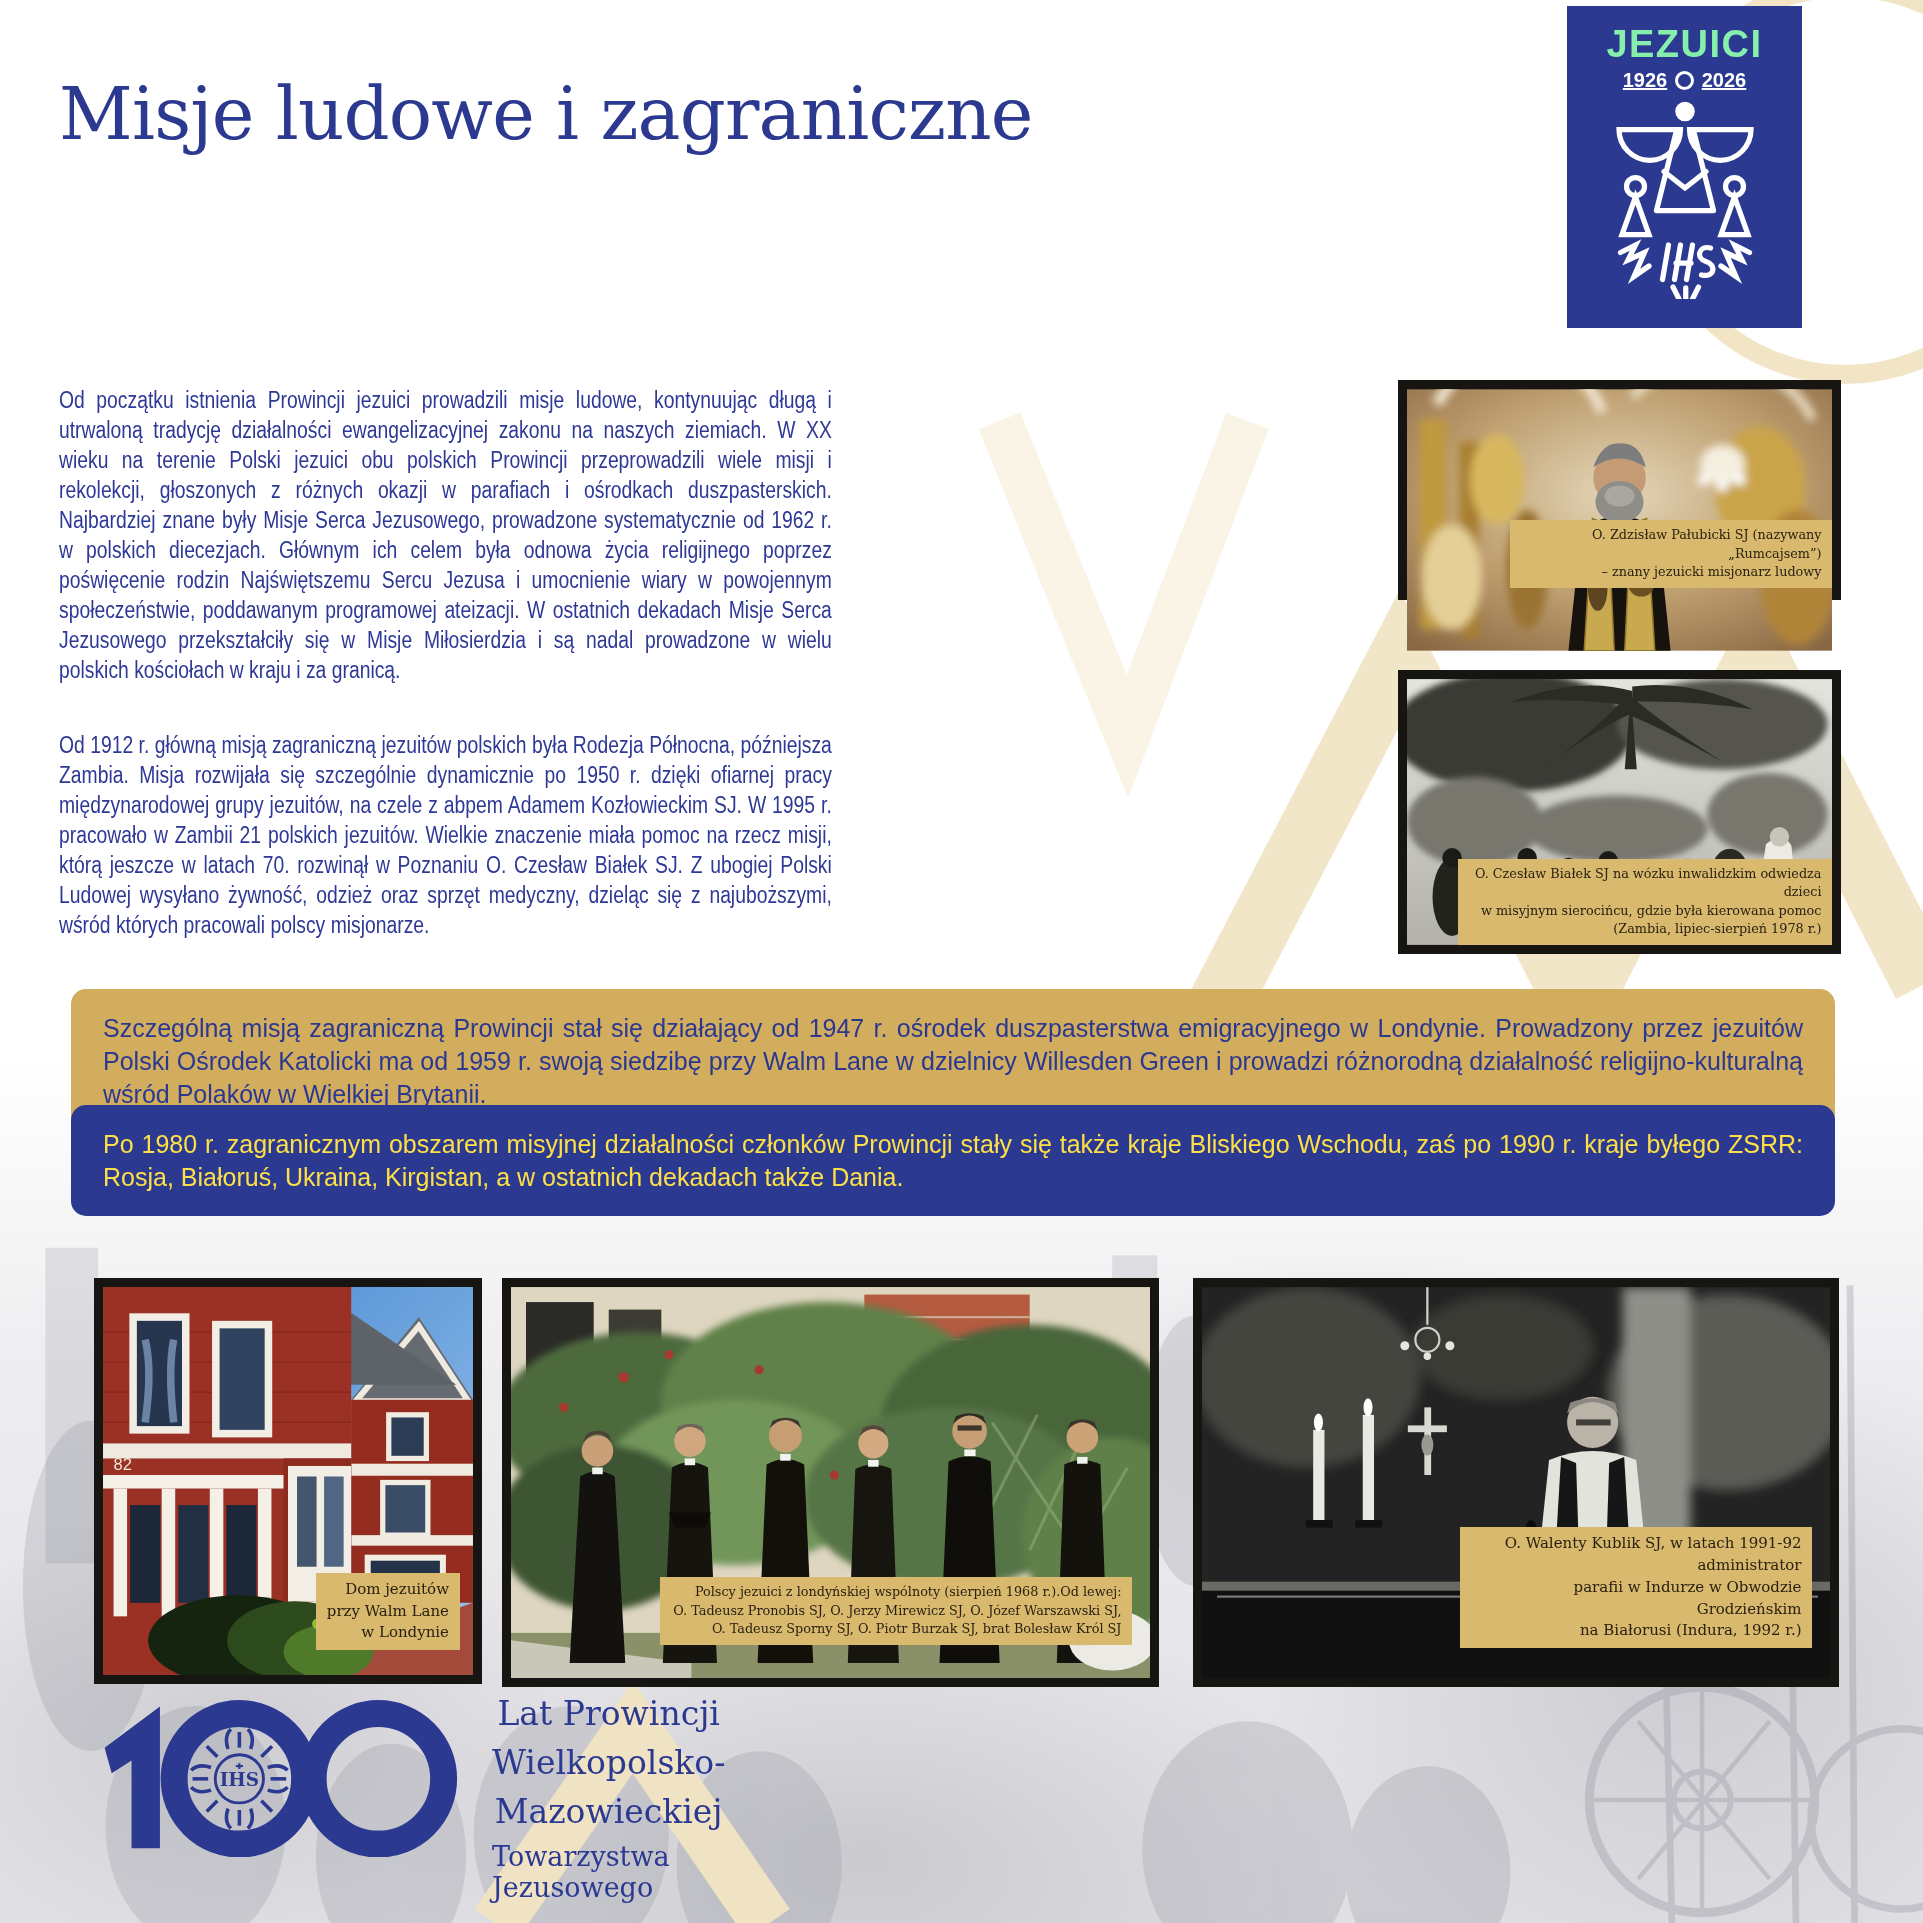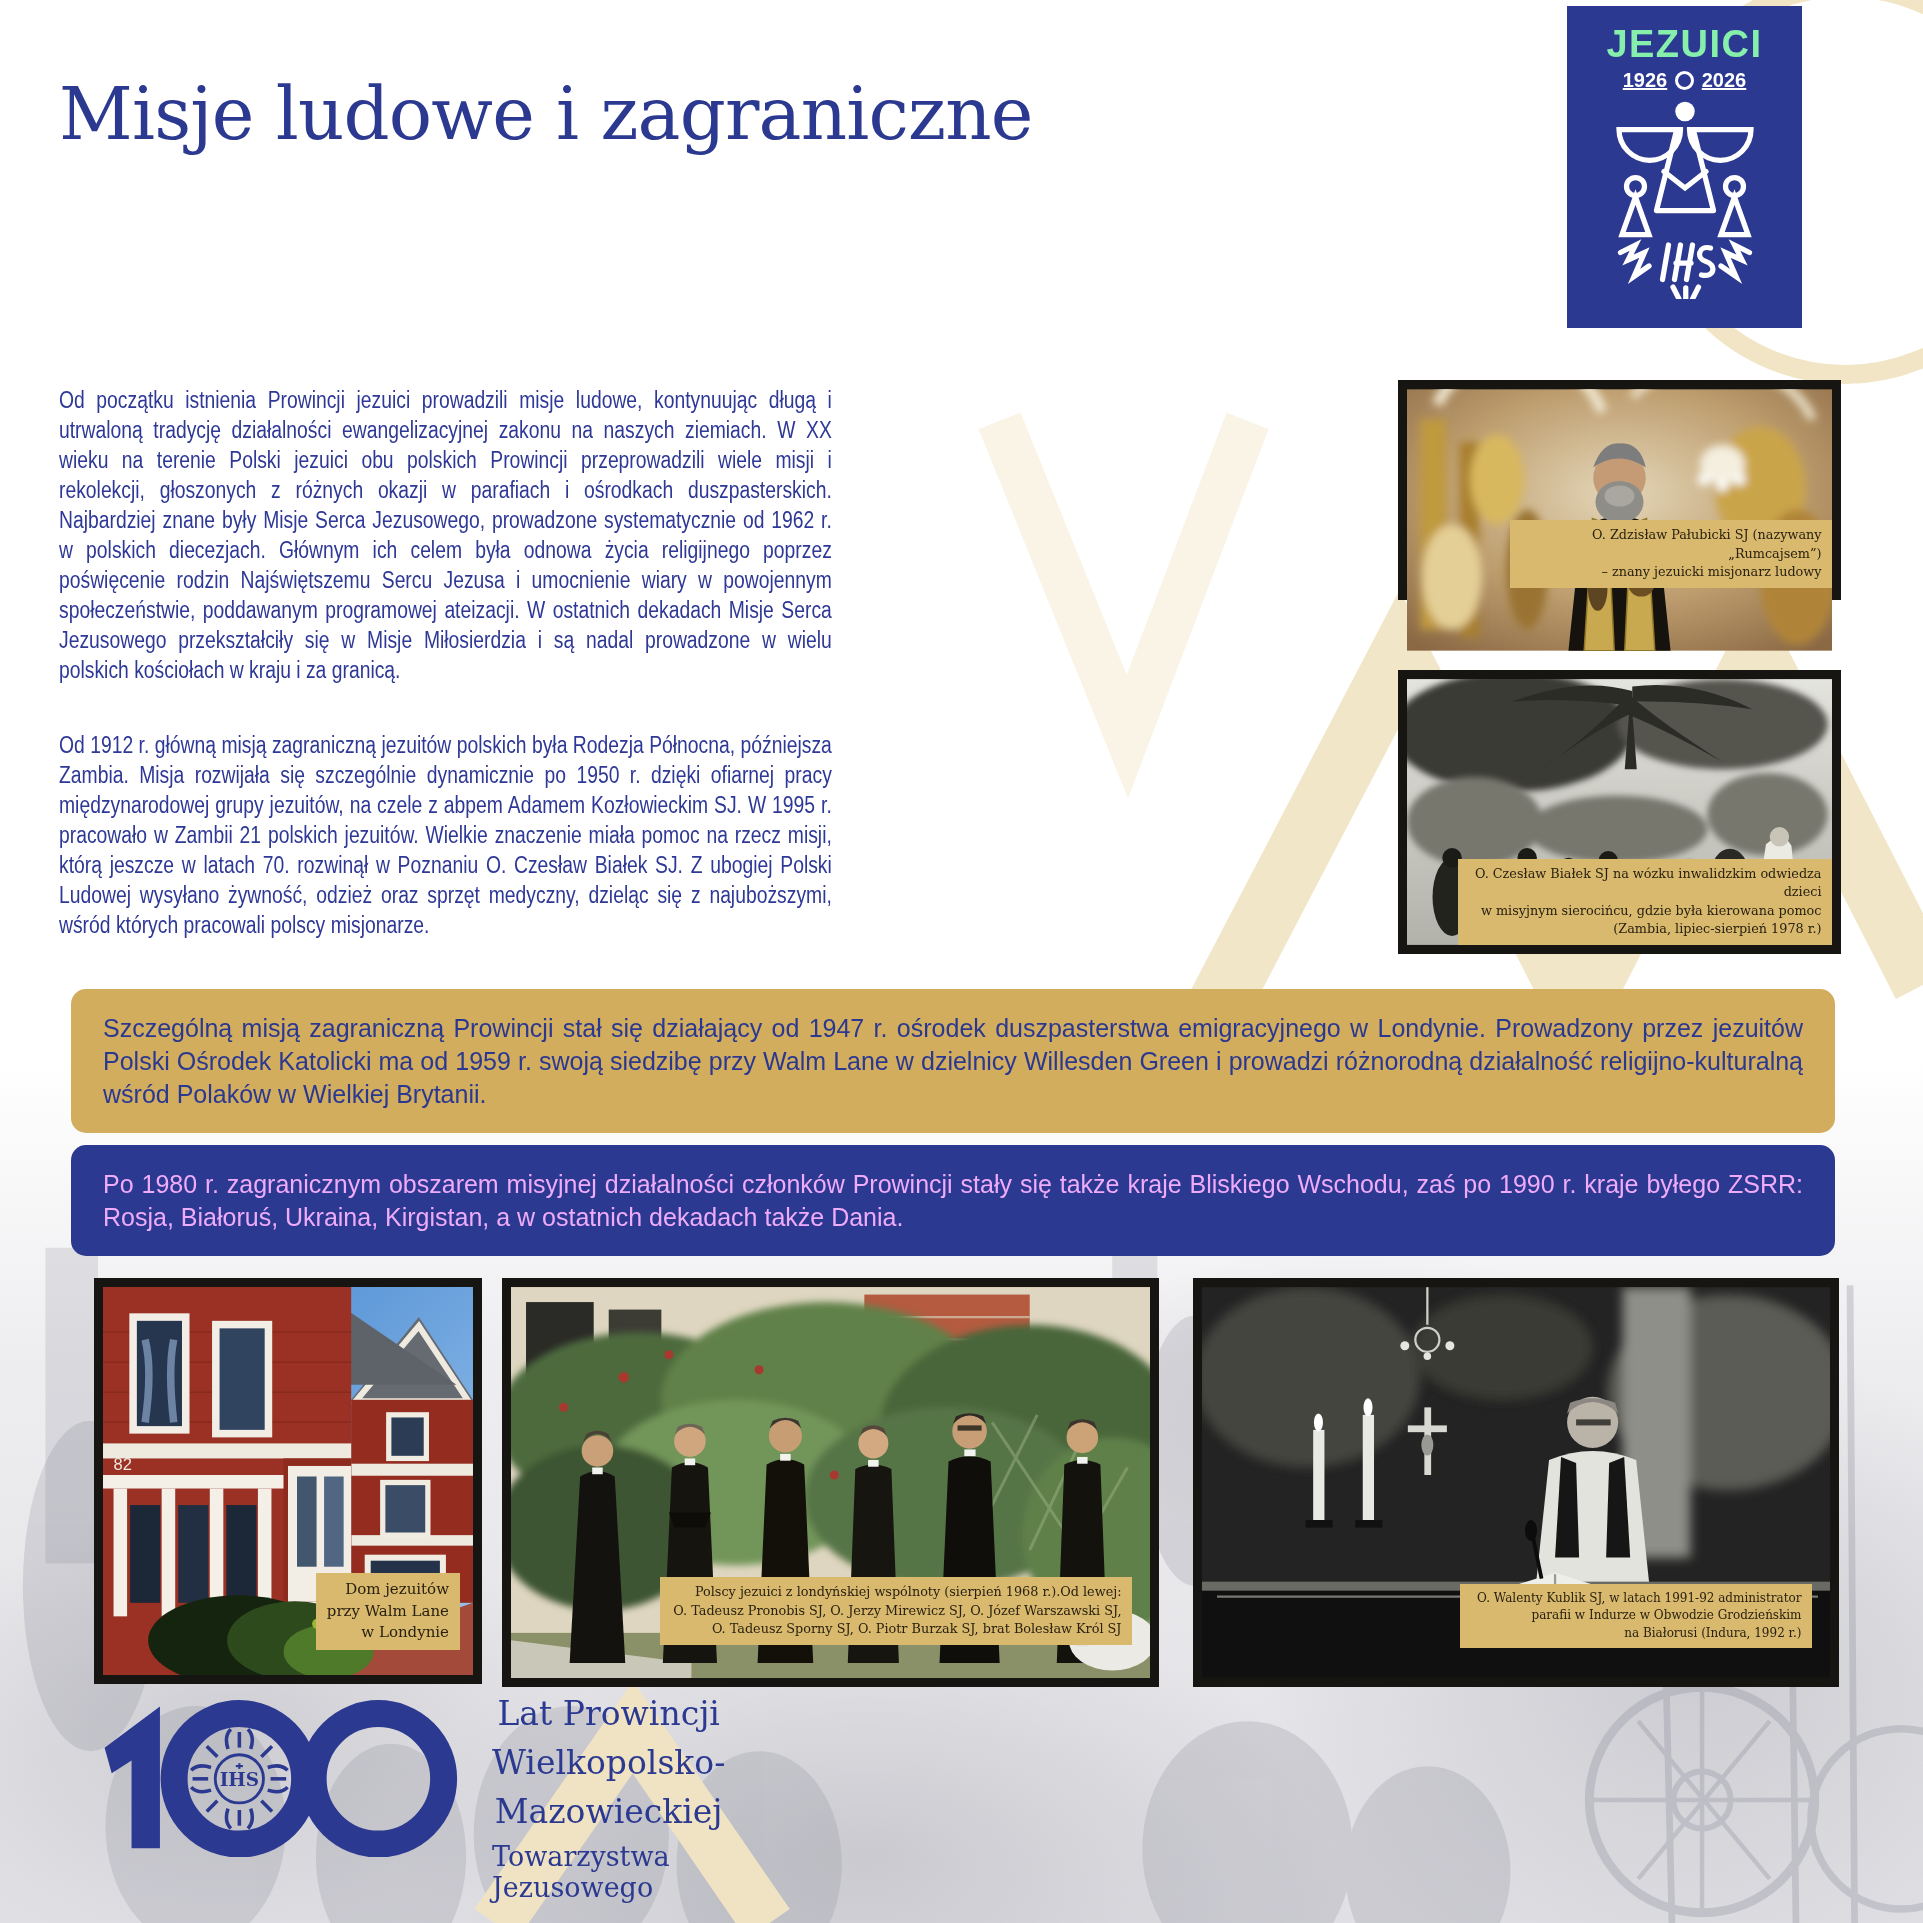--- a/index.html
+++ b/index.html
@@ -28,36 +28,36 @@
          font-family:"DejaVu Serif",serif;font-weight:normal;font-size:72px;letter-spacing:-0.8px;}
   
   .body{position:absolute;color:#2e3896;font-size:23px;line-height:30px;text-align:justify;margin:0;}
   .cond{transform:scaleX(.84);transform-origin:0 0;width:920px;}
   .p1{left:59px;top:385px;}
   .p2{left:59px;top:730px;}
   
   .band{position:absolute;left:71px;width:1764px;box-sizing:border-box;padding:22.5px 32px;
         font-size:25px;line-height:33px;text-align:justify;border-radius:15px;}
   .band-gold{top:989px;background:#d2ad5e;color:#2b3890;}
-  .band-blue{top:1145px;background:#2b3990;color:#f0abfc;}
+  .band-blue{top:1105px;background:#2b3990;color:#fde047;}
   
   .photo{position:absolute;background:#171512;box-sizing:border-box;padding:9px;}
   .photo svg{display:block;}
   .ph1{left:1398px;top:380px;width:443px;height:220px;}
   .ph2{left:1398px;top:670px;width:443px;height:284px;}
   .phA{left:94px;top:1278px;width:388px;height:406px;}
   .phB{left:502px;top:1278px;width:657px;height:409px;}
   .phC{left:1193px;top:1278px;width:646px;height:409px;}
   .cap{position:absolute;background:#d8b96e;color:#2a2110;font-family:"DejaVu Serif",serif;
        text-align:right;white-space:pre-line;padding:6px 10.5px;line-height:1.45;}
   .cap1{right:9px;bottom:12px;width:301px;font-size:12.8px;}
   .cap2{right:9px;bottom:9px;width:353px;font-size:12.8px;}
   .capA{right:22.5px;bottom:34px;font-size:15px;}
   .capB{right:27px;bottom:42px;width:451px;font-size:12.8px;}
-  .capC{right:27px;bottom:39px;width:331px;font-size:12px;}
+  .capC{right:27px;bottom:39px;width:331px;font-size:15px;}
   
   .logo100{position:absolute;left:89px;top:1695px;}
   .f-text{position:absolute;left:492px;top:1689px;color:#2b3990;font-family:"DejaVu Serif",serif;}
   .f-big{font-size:33px;line-height:49px;white-space:pre-line;text-align:center;}
   .f-small{font-size:27px;line-height:31px;white-space:pre-line;margin-top:4.5px;}
 </style>
 </head>
 <body>
 
 <div class="poster">

